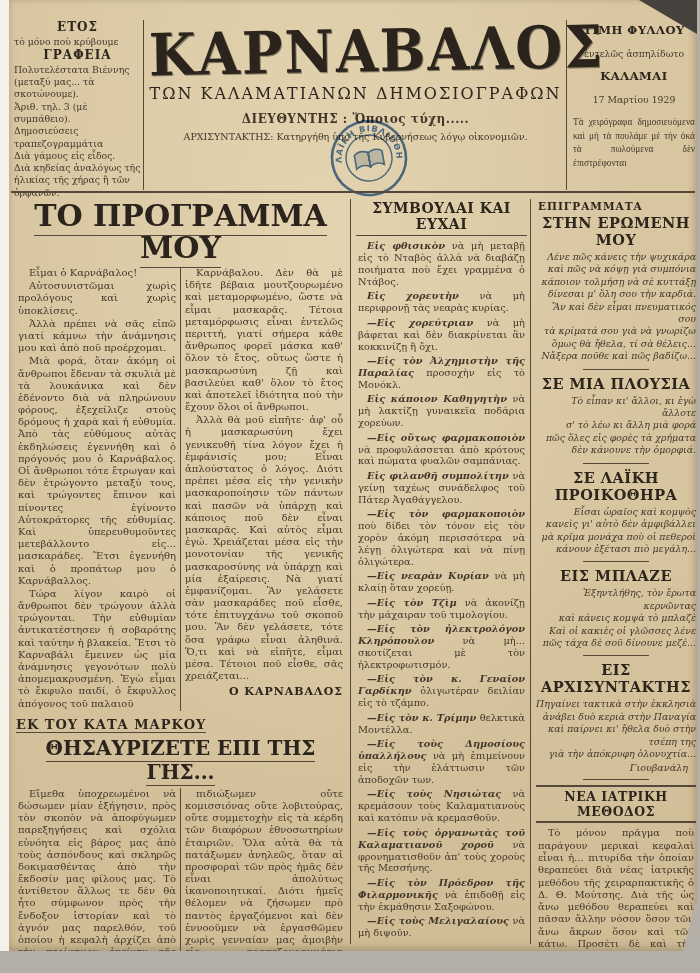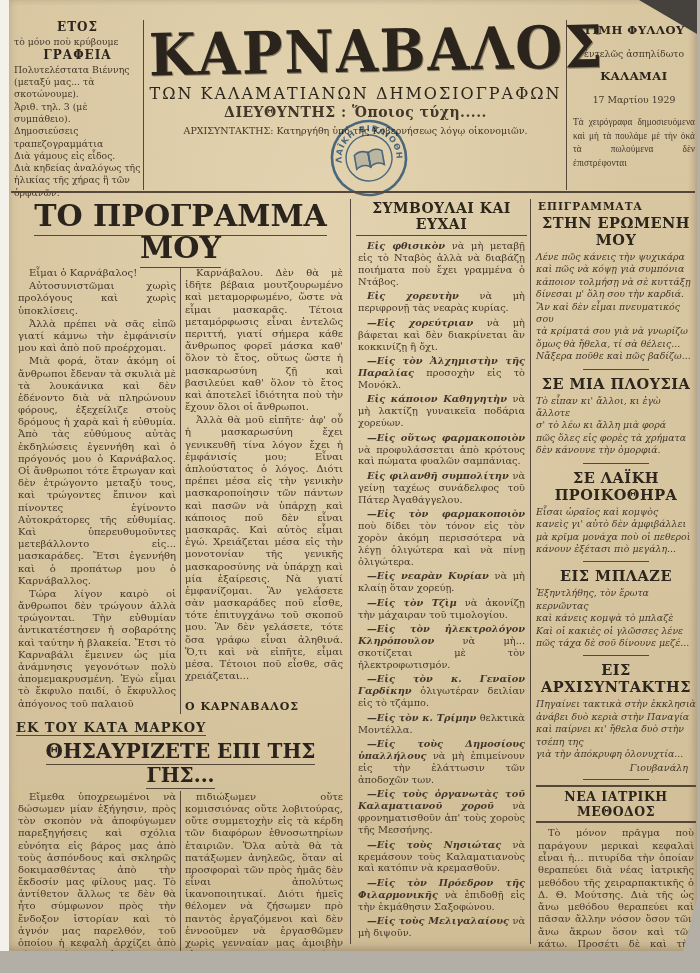--- a/index.html
+++ b/index.html
@@ -25,21 +25,21 @@
   
   .mast-left{position:absolute;left:5px;top:20px;width:127px;text-align:center;
     font-size:9.3px;line-height:1.32;}
   .mast-left .big{font-weight:bold;font-size:12px;letter-spacing:1px;color:var(--ink-dark);}
   .mast-left .ln{margin:0;}
   .mast-left .left{text-align:left;text-indent:0;}
   .mast-center{position:absolute;left:140px;top:24px;width:413px;text-align:center;}
   .nameplate{font-size:54px;font-weight:bold;color:#2b241c;letter-spacing:2px;line-height:1;
     transform:scaleY(1.08) rotate(-1deg);text-shadow:1px 1px 0 rgba(43,36,28,.45);}
   .subtitle{font-size:16px;letter-spacing:2px;margin-top:6px;color:var(--ink-dark);}
-  .director{font-size:14px;font-weight:bold;margin-top:1px;letter-spacing:.5px;}
+  .director{font-size:12px;font-weight:bold;margin-top:9px;letter-spacing:.5px;}
   .editor{font-size:9.5px;margin-top:5px;}
   .vr{position:absolute;width:1px;background:var(--rule);}
   .mast-rule{position:absolute;left:2px;right:2px;top:191px;border-top:2px solid var(--rule);}
   .mast-right{position:absolute;left:564px;top:22px;width:122px;text-align:center;font-size:9.3px;line-height:1.45;}
   .mast-right .big{font-weight:bold;font-size:11.5px;letter-spacing:.5px;color:var(--ink-dark);}
   .mast-right .sp{margin-top:8px;}
   .mast-right .just{text-align:justify;margin-top:10px;font-family:Liberation Serif, serif;}
 
   
   .stamp{position:absolute;left:320px;top:118px;width:80px;height:80px;
@@ -58,30 +58,30 @@
   .headline1 span{border-bottom:1px solid var(--rule);padding-bottom:2px;}
   .kicker{font-size:13px;font-weight:bold;color:var(--ink-dark);letter-spacing:1px;margin:6px 0 0 2px;}
   .kicker span{border-bottom:1px solid var(--rule);}
   .headline2{font-size:20px;font-weight:bold;text-align:center;color:#2b241c;margin:4px 0 3px;}
   .headline2 span{border-bottom:1px solid var(--rule);padding-bottom:1px;}
 
   .cols2{display:flex;margin-top:4px;}
   .cols2 .c{width:50%;padding:0 4px;font-size:10px;line-height:1.22;}
   .cols2 .c + .c{border-left:1px solid var(--rule);}
   .par{margin:0 0 1px;text-indent:11px;text-align:justify;}
-  .sig{font-weight:bold;font-size:11px;letter-spacing:1px;margin-top:18px;color:var(--ink-dark);}
+  .sig{font-weight:bold;text-align:right;font-size:11px;letter-spacing:1px;margin-top:3px;color:var(--ink-dark);}
 
   .midhead{font-size:14px;font-weight:bold;text-align:center;letter-spacing:.5px;color:var(--ink-dark);
     border-bottom:1px solid var(--rule);padding-bottom:3px;margin-bottom:4px;}
   .adv{font-size:9.8px;line-height:1.22;text-align:justify;text-indent:9px;margin:0 2px 2.5px;}
   .adv .lead{font-weight:bold;font-style:italic;}
 
   .rkicker{font-size:10.5px;font-weight:bold;letter-spacing:1px;margin:0 0 1px 2px;color:var(--ink-dark);}
   .poemhead{font-size:14.5px;font-weight:bold;text-align:center;letter-spacing:.5px;color:var(--ink-dark);margin:2px 0 3px;}
-  .poem{font-size:9.4px;font-style:italic;line-height:1.32;white-space:pre-line;text-align:left;}
+  .poem{font-size:9.4px;font-style:italic;line-height:1.32;white-space:pre-line;text-align:right;}
   .psig{font-size:9.6px;font-style:italic;text-align:right;margin:2px 8px 0 0;}
   .psig:empty{display:none;}
   .seprule{width:66px;height:1px;background:var(--rule);margin:6px auto 5px;}
   .medhead{border-top:2px solid var(--rule);border-bottom:2px solid var(--rule);
     font-size:12.5px;font-weight:bold;text-align:center;letter-spacing:.5px;color:var(--ink-dark);
     padding:2px 0;margin:2px 0 4px;}
   .medbody{font-size:9.9px;line-height:1.24;text-align:justify;text-indent:10px;margin:0 2px;}
 </style>
 </head>
 <body>
@@ -137,21 +137,21 @@
 
     <div class="col-left">
       <div class="headline1">
         <span>ΤΟ ΠΡΟΓΡΑΜΜΑ ΜΟΥ</span>
       </div>
       <div class="cols2">
         <div class="c">
 
         <p class="par">Εἶμαι ὁ Καρνάβαλος!</p>
             <p class="par">Αὐτοσυνιστῶμαι χωρὶς προλόγους καὶ χωρὶς ὑποκλίσεις.</p>
-            <p class="par">Ἀλλὰ πρέπει νὰ σᾶς εἰπῶ γιατί κάμνω τὴν ἐμφάνισίν μου καὶ ἀπὸ ποῦ προέρχομαι.</p>
+            <p class="par">Ἀλλὰ πρέπει νὰ σᾶς εἰπῶ γιατί κάμνω τὴν ἀνάμνησις μου καὶ ἀπὸ ποῦ προέρχομαι.</p>
             <p class="par">Μιὰ φορά, ὅταν ἀκόμη οἱ ἄνθρωποι ἔδεναν τὰ σκυλιὰ μὲ τὰ λουκάνικα καὶ δὲν ἐδένοντο διὰ νὰ πληρώνουν φόρους, ἐξεχείλιζε στοὺς δρόμους ἡ χαρὰ καὶ ἡ εὐθυμία. Ἀπὸ τὰς εὐθύμους αὐτὰς ἐκδηλώσεις ἐγεννήθη καὶ ὁ πρόγονός μου ὁ Καρνάβαλος. Οἱ ἄνθρωποι τότε ἔτρωγαν καὶ δὲν ἐτρώγοντο μεταξύ τους, καὶ τρώγοντες ἔπινον καὶ πίνοντες ἐγίνοντο Αὐτοκράτορες τῆς εὐθυμίας. Καὶ ὑπερευθυμοῦντες μετεβάλλοντο εἰς... μασκαράδες. Ἔτσι ἐγεννήθη καὶ ὁ προπάτωρ μου ὁ Καρνάβαλλος.</p>
             <p class="par">Τώρα λίγον καιρὸ οἱ ἄνθρωποι δὲν τρώγουν ἀλλὰ τρώγονται. Τὴν εὐθυμίαν ἀντικατέστησεν ἡ σοβαρότης καὶ ταύτην ἡ βλακεία. Ἔτσι τὸ Καρναβάλι ἔμεινεν ὡς μία ἀνάμνησις γεγονότων πολὺ ἀπομεμακρυσμένη. Ἐγὼ εἶμαι τὸ ἔκφυλο παιδί, ὁ ἔκφυλλος ἀπόγονος τοῦ παλαιοῦ</p>
           </div>
         <div class="c">
           <div>
 
           <p class="par">Καρνάβαλου. Δὲν θὰ μὲ ἰδῆτε βέβαια μουτζουρωμένο καὶ μεταμορφωμένο, ὥστε νὰ εἶμαι μασκαρᾶς. Τέτοια μεταμόρφωσις εἶναι ἐντελῶς περιττή, γιατί σήμερα κάθε ἄνθρωπος φορεῖ μάσκα καθ' ὅλον τὸ ἔτος, οὕτως ὥστε ἡ μασκαρωσύνη ζῇ καὶ βασιλεύει καθ' ὅλον τὸ ἔτος καὶ ἀποτελεῖ ἰδιότητα ποὺ τὴν ἔχουν ὅλοι οἱ ἄνθρωποι.</p>
               <p class="par">Ἀλλὰ θὰ μοῦ εἰπῆτε· ἀφ' οὗ ἡ μασκαρωσύνη ἔχει γενικευθῆ τίνα λόγον ἔχει ἡ ἐμφάνισίς μου; Εἶναι ἁπλούστατος ὁ λόγος. Διότι πρέπει μέσα εἰς τὴν γενικὴν μασκαροποίησιν τῶν πάντων καὶ πασῶν νὰ ὑπάρχῃ καὶ κάποιος ποῦ δὲν εἶναι μασκαρᾶς. Καὶ αὐτὸς εἶμαι ἐγώ. Χρειάζεται μέσα εἰς τὴν μονοτονίαν τῆς γενικῆς μασκαροσύνης νὰ ὑπάρχῃ καὶ μία ἐξαίρεσις. Νὰ γιατί ἐμφανίζομαι. Ἂν γελάσετε σὰν μασκαράδες ποῦ εἶσθε, τότε ἐπιτυγχάνω τοῦ σκοποῦ μου. Ἂν δὲν γελάσετε, τότε ὅσα γράφω εἶναι ἀληθινά. Ὅ,τι καὶ νὰ εἰπῆτε, εἶμαι μέσα. Τέτοιοι ποῦ εἶσθε, σᾶς χρειάζεται...</p>
             </div>
           <div class="sig">Ο ΚΑΡΝΑΒΑΛΟΣ</div>
@@ -203,23 +203,23 @@
           <p class="adv"><span class="lead">—Εἰς τὸν Τζὶμ</span> <span>νὰ ἀκονίζῃ τὴν μάχαιραν τοῦ τιμολογίου.</span></p>
 
           <p class="adv"><span class="lead">—Εἰς τὸν ἠλεκτρολόγον Κληρόπουλον</span> <span>νὰ μὴ... σκοτίζεται μὲ τὸν ἠλεκτροφωτισμόν.</span></p>
 
           <p class="adv"><span class="lead">—Εἰς τὸν κ. Γεναῖον Γαρδίκην</span> <span>ὀλιγωτέραν δειλίαν εἰς τὸ τζάμπο.</span></p>
 
           <p class="adv"><span class="lead">—Εἰς τὸν κ. Τρίμην</span> <span>θελκτικὰ Μοντέλλα.</span></p>
 
           <p class="adv"><span class="lead">—Εἰς τοὺς Δημοσίους ὑπαλλήλους</span> <span>νὰ μὴ ἐπιμείνουν εἰς τὴν ἐλάττωσιν τῶν ἀποδοχῶν των.</span></p>
 
+          <p class="adv"><span class="lead">—Εἰς τοὺς Νησιώτας</span> <span>νὰ κρεμάσουν τοὺς Καλαματιανοὺς καὶ κατόπιν νὰ κρεμασθοῦν.</span></p>
+
           <p class="adv"><span class="lead">—Εἰς τοὺς ὀργανωτὰς τοῦ Καλαματιανοῦ χοροῦ</span> <span>νὰ φρονηματισθοῦν ἀπ' τοὺς χοροὺς τῆς Μεσσήνης.</span></p>
-
-          <p class="adv"><span class="lead">—Εἰς τοὺς Νησιώτας</span> <span>νὰ κρεμάσουν τοὺς Καλαματιανοὺς καὶ κατόπιν νὰ κρεμασθοῦν.</span></p>
 
           <p class="adv"><span class="lead">—Εἰς τὸν Πρόεδρον τῆς Φιλαρμονικῆς</span> <span>νὰ ἐπιδοθῇ εἰς τὴν ἐκμάθησιν Σαξοφώνου.</span></p>
 
           <p class="adv"><span class="lead">—Εἰς τοὺς Μελιγαλαίους</span> <span>νὰ μὴ διψοῦν.</span></p>
 
         </div>
 
     </div>
 
     <div class="vr" id="vr-main-2"></div>

